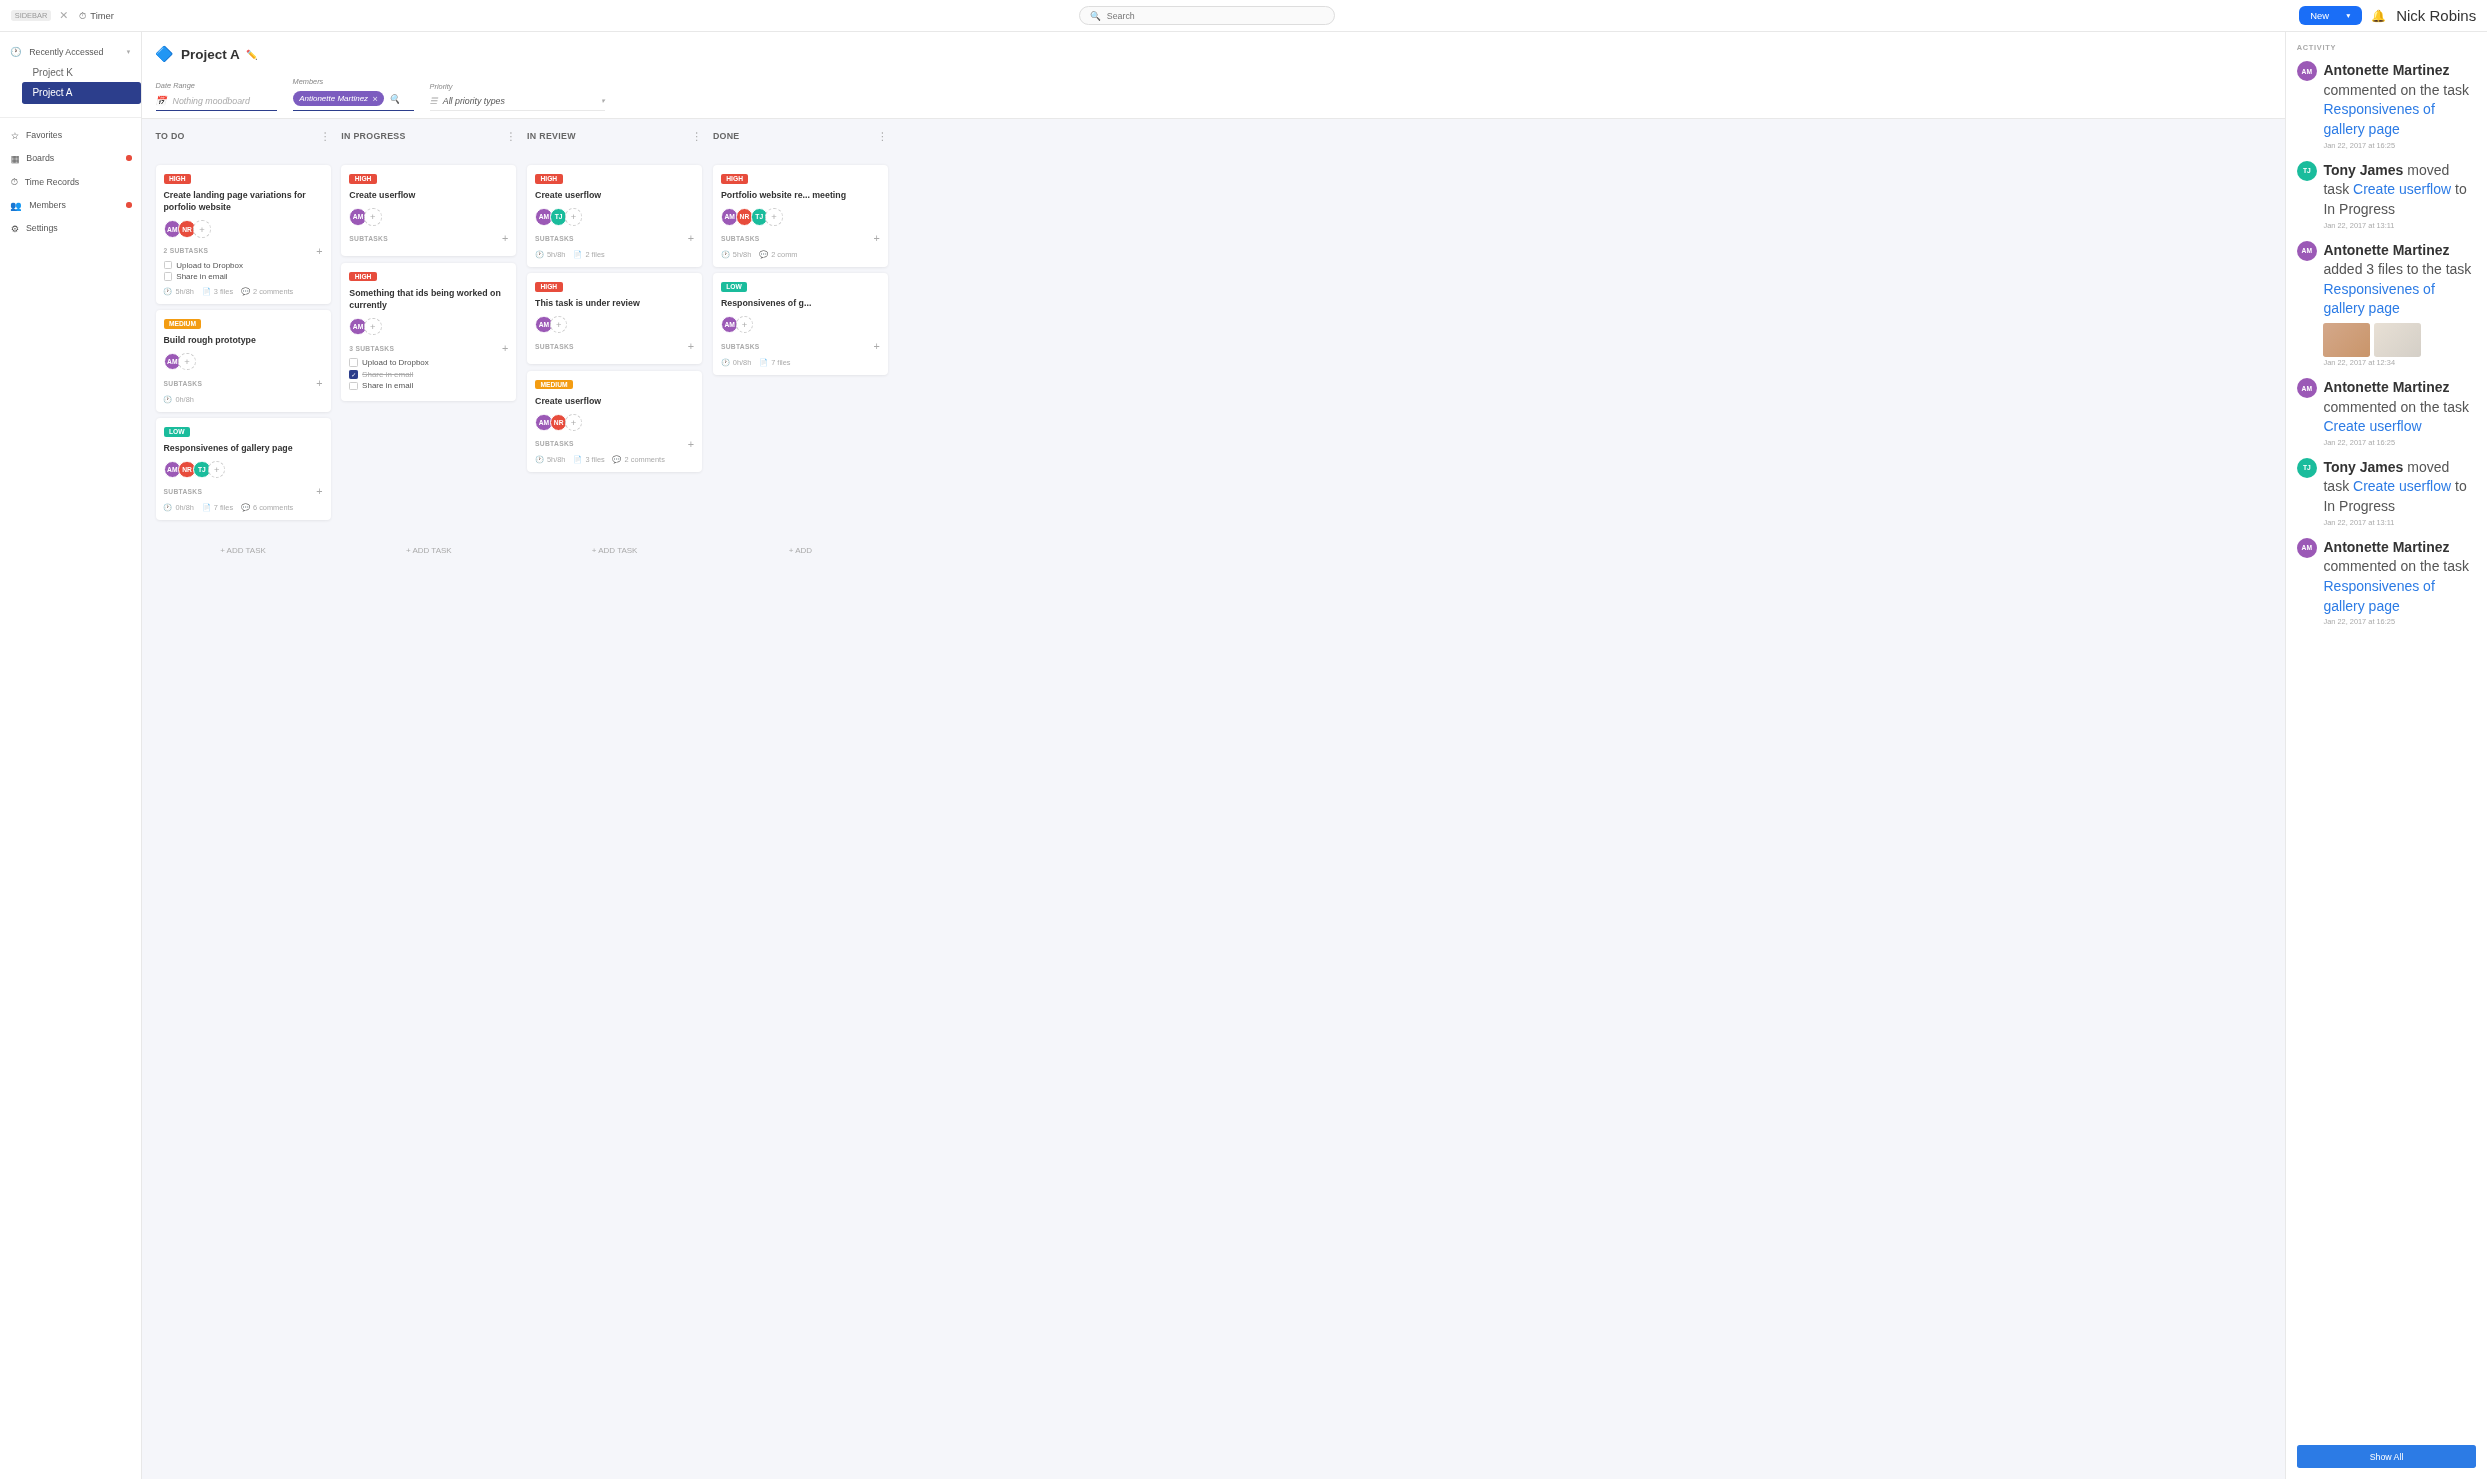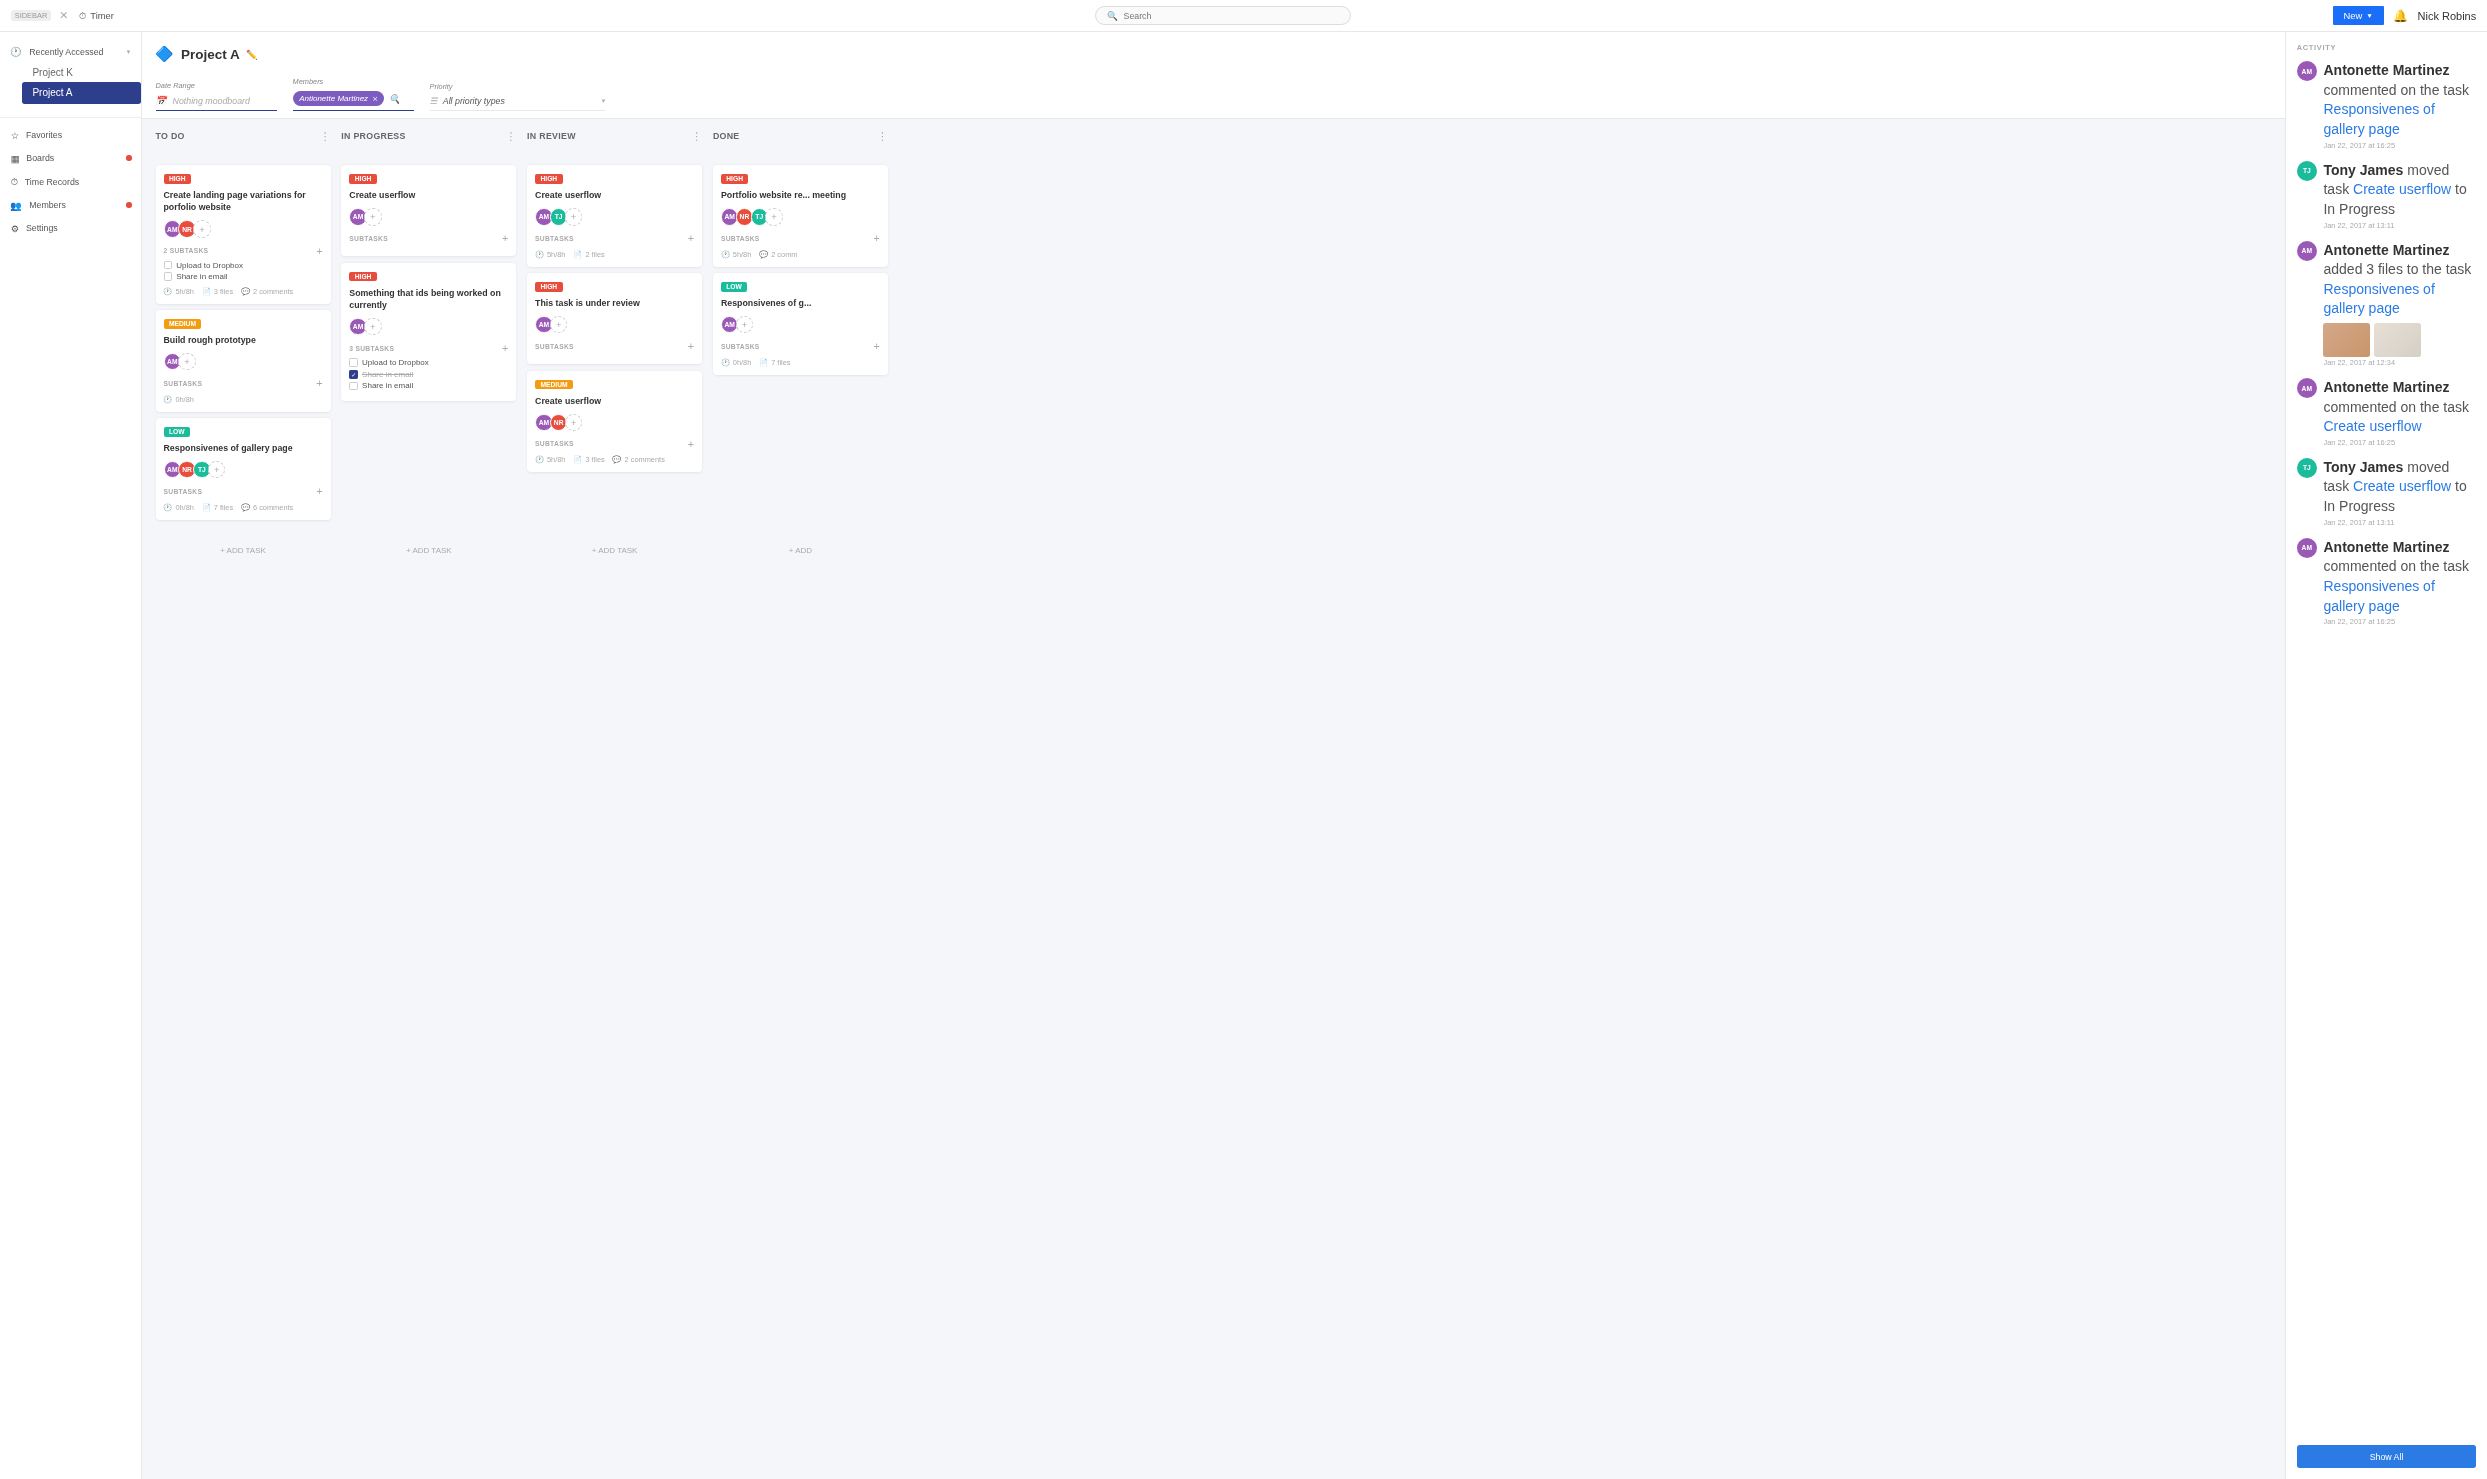--- a/index.html
+++ b/index.html
@@ -8,24 +8,24 @@
     
     .top-nav { display: flex; align-items: center; height: 32px; background: #fff; border-bottom: 0.7px solid #e8e8e8; padding: 0 10.8px; gap: 8px; position: fixed; top: 0; left: 0; right: 0; z-index: 100; }
     .top-nav-logo { font-size: 7.4px; color: #999; background: #eee; padding: 1.3px 4px; border-radius: 2.7px; }
     .top-nav-close { color: #aaa; cursor: pointer; font-size: 10.8px; margin-right: 2.7px; }
     .top-nav-timer { display: flex; align-items: center; gap: 4px; font-size: 9.4px; color: #555; }
     .timer-icon { color: #666; }
     .top-nav-search { flex: 1; display: flex; justify-content: center; }
     .search-box { display: flex; align-items: center; gap: 5.4px; border: 0.7px solid #ddd; border-radius: 13.5px; padding: 3.4px 10.8px; width: 256px; background: #fafafa; }
     .search-box input { border: none; outline: none; background: transparent; font-size: 8.8px; color: #555; width: 100%; }
     .top-nav-right { display: flex; align-items: center; gap: 9.4px; }
-    .new-btn { background: #1a6ef7; color: #fff; border: none; border-radius: 1px; padding: 4px 10.8px; font-size: 9.4px; cursor: pointer; display: flex; align-items: center; gap: 4px; }
+    .new-btn { background: #1a6ef7; color: #fff; border: none; border-radius: 6px; padding: 4px 10.8px; font-size: 9.4px; cursor: pointer; display: flex; align-items: center; gap: 16px; }
     .new-btn-arrow { font-size: 6.7px; }
     .bell-icon { font-size: 12px; color: #e74c3c; cursor: pointer; }
-    .user-name { font-size: 11px; font-weight: 500; color: #333; }
+    .user-name { font-size: 15px; font-weight: 500; color: #333; }
 
     
     .sidebar { position: fixed; top: 32px; left: 0; width: 142px; bottom: 0; background: #fff; border-right: 0.7px solid #e8e8e8; overflow-y: auto; }
     .sidebar-section { padding: 8px 0; }
     .sidebar-item { display: flex; align-items: center; gap: 6.7px; padding: 6px 10.8px; cursor: pointer; color: #555; font-size: 8.8px; position: relative; }
     .sidebar-item .label { flex: 1; }
     .sidebar-item .chevron { font-size: 6.7px; color: #aaa; }
     .sidebar-item .dot { width: 5.4px; height: 5.4px; background: #e74c3c; border-radius: 50%; position: absolute; right: 9.4px; }
     .sidebar-sub { padding-left: 21.6px; }
     .sidebar-sub-item { padding: 4px 10.8px; cursor: pointer; color: #666; font-size: 10px; }

